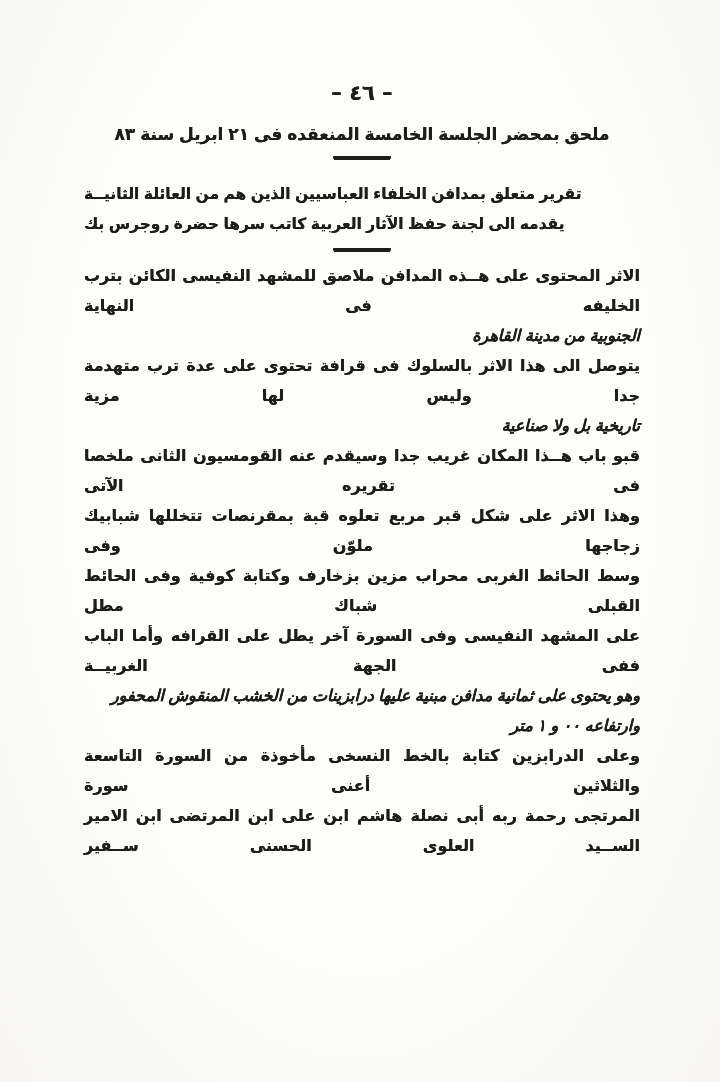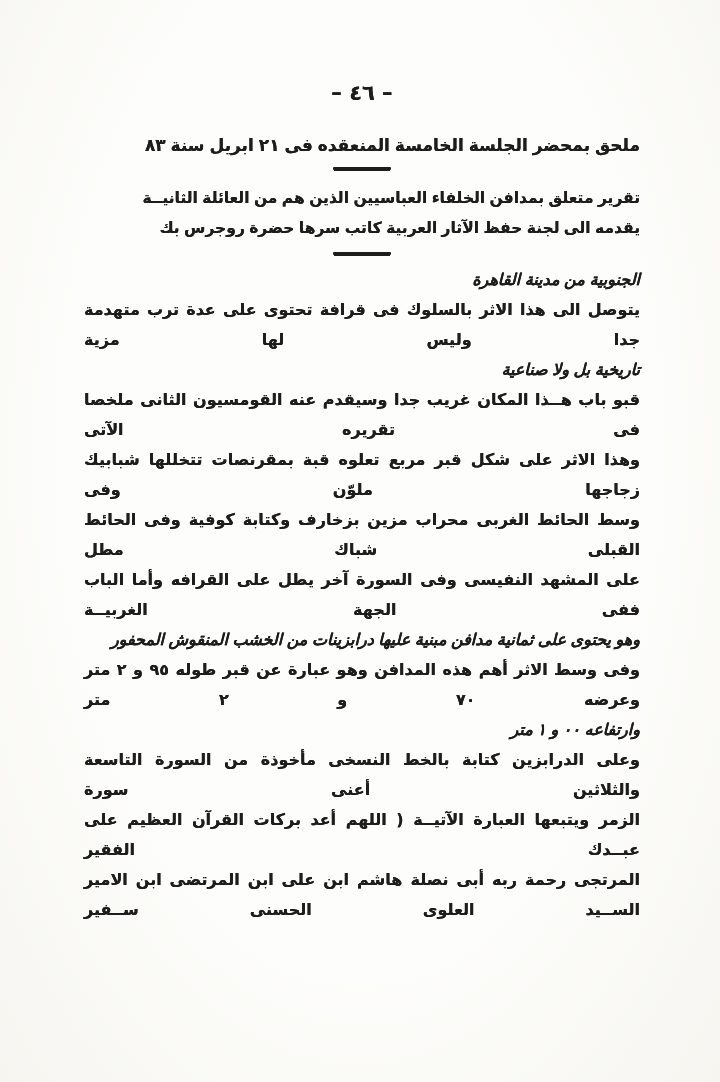--- a/index.html
+++ b/index.html
@@ -32,37 +32,37 @@
     font-weight: 700;
     text-shadow: 0 0 0.5px currentColor;
   }
   .page-number {
     text-align: center;
     font-size: 21px;
     letter-spacing: 3px;
     line-height: 26px;
   }
   .heading {
-    margin-top: 26px;
-    text-align: right;
+    margin-top: 15px;
+    text-align: center;
     font-size: 17px;
     line-height: 26px;
     word-spacing: -1px;
   }
   .rule {
     width: 58px;
     height: 3px;
     margin: 9px auto 0 auto;
     background: var(--ink);
     border-radius: 1px;
     box-shadow: 0 2px 0 -1px var(--ink);
   }
   .subtitle {
-    margin-top: 13px;
-    text-align: right;
+    margin-top: 20px;
+    text-align: left;
     font-size: 15.5px;
     line-height: 30px;
     word-spacing: -1px;
   }
   .body-text {
     margin-top: 10px;
     font-size: 16px;
     line-height: 30px;
     word-spacing: -1px;
   }
@@ -90,46 +90,45 @@
     <div class="subtitle ink" dir="rtl">
       <div>تقرير متعلق بمدافن الخلفاء العباسيين الذين هم من العائلة الثانيــة</div>
       <div>يقدمه الى لجنة حفظ الآثار العربية كاتب سرها حضرة روجرس بك</div>
     </div>
 
     <div class="rule"></div>
 
     <div class="body-text ink" dir="rtl">
 
       <div class="para">
+        <div class="line full">الاثر المحتوى على هــذه المدافن ملاصق للمشهد النفيسى الكائن بترب الخليفه فى النهاية</div>
         <div class="line short">الجنوبية من مدينة القاهرة</div>
       </div>
 
       <div class="para">
         <div class="line full">يتوصل الى هذا الاثر بالسلوك فى قرافة تحتوى على عدة ترب متهدمة جدا وليس لها مزية</div>
         <div class="line short">تاريخية بل ولا صناعية</div>
       </div>
 
       <div class="para">
         <div class="line full">قبو باب هــذا المكان غريب جدا وسيقدم عنه القومسيون الثانى ملخصا فى تقريره الآتى</div>
         <div class="line full">وهذا الاثر على شكل قبر مربع تعلوه قبة بمقرنصات تتخللها شبابيك زجاجها ملوّن وفى</div>
         <div class="line full">وسط الحائط الغربى محراب مزين بزخارف وكتابة كوفية وفى الحائط القبلى شباك مطل</div>
         <div class="line full">على المشهد النفيسى وفى السورة آخر يطل على القرافه وأما الباب ففى الجهة الغربيــة</div>
       </div>
 
       <div class="para">
         <div class="line short">وهو يحتوى على ثمانية مدافن مبنية عليها درابزينات من الخشب المنقوش المحفور</div>
       </div>
 
       <div class="para">
-        <div class="line full">وفى وسط الاثر أهم هذه المدافن وهو عبارة عن قبر طوله ٩٥ و ٢ متر وعرضه ٧٠ و ٢ متر</div>
         <div class="line short">وارتفاعه ٠٠ و ١ متر</div>
       </div>
 
       <div class="para">
         <div class="line full">وعلى الدرابزين كتابة بالخط النسخى مأخوذة من السورة التاسعة والثلاثين أعنى سورة</div>
-        <div class="line full">الزمر ويتبعها العبارة الآتيــة ( اللهم أعد بركات القرآن العظيم على عبــدك الفقير</div>
         <div class="line full">المرتجى رحمة ربه أبى نصلة هاشم ابن على ابن المرتضى ابن الامير الســيد العلوى الحسنى ســفير</div>
 
       </div>
 
     </div>
   </div>
 </div>
 
 </body></html>

